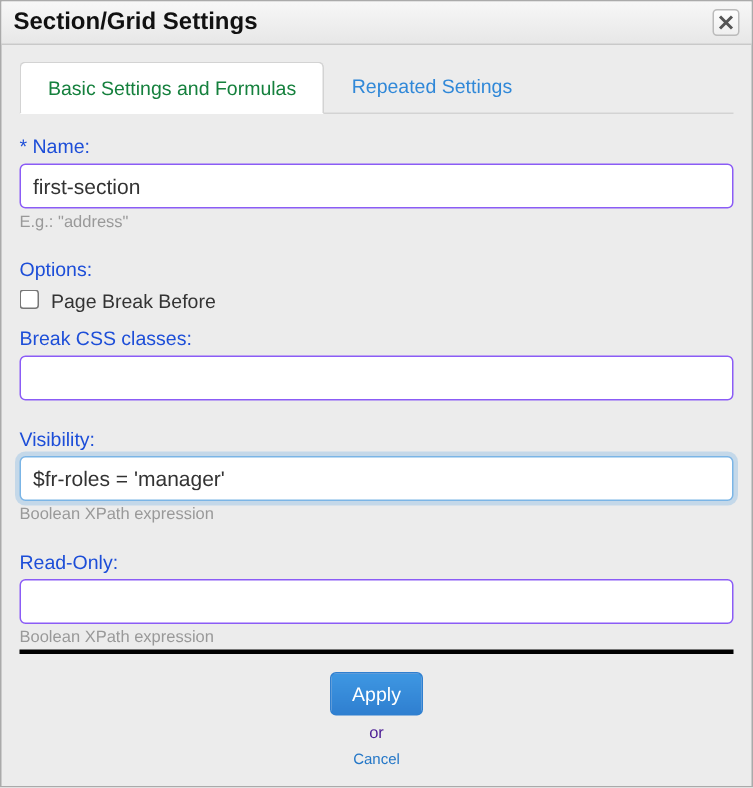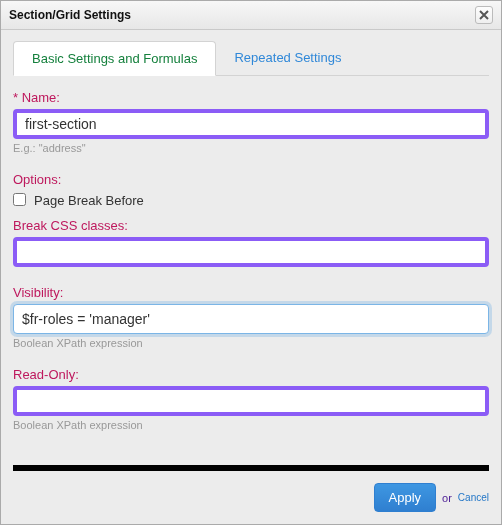--- a/index.html
+++ b/index.html
@@ -22,21 +22,21 @@
   .titlebar {
     background: linear-gradient(#f7f7f7, #e7e7e7);
     border-bottom: 1px solid #c9c9c9;
     padding: 5px 8px;
     display: flex;
     align-items: center;
     justify-content: space-between;
   }
   .titlebar .title {
     font-weight: bold;
-    font-size: 12px;
+    font-size: 16px;
     color: #111;
   }
   .close-btn {
     width: 18px;
     height: 18px;
     border: 1px solid #bbb;
     border-radius: 3px;
     background: linear-gradient(#fdfdfd, #efefef);
     display: flex;
     align-items: center;
@@ -67,32 +67,32 @@
     background: #fff;
     border: 1px solid #d3d3d3;
     border-bottom: 1px solid #fff;
     border-radius: 4px 4px 0 0;
     color: #15803d;
   }
   .form {
     flex: 1;
   }
   .field-label {
-    color: #be185d;
+    color: #1d4ed8;
     font-size: 13px;
     margin-bottom: 4px;
     display: block;
   }
   .required::before {
     content: "* ";
   }
   .text-input {
     width: 100%;
     height: 30px;
-    border: 4px solid #8b5cf6;
+    border: 1px solid #8b5cf6;
     border-radius: 4px;
     padding: 4px 8px;
     font-size: 14px;
     background: #fff;
     color: #333;
     outline: none;
   }
   .text-input.focused {
     border: 1px solid #7bb5e6;
     box-shadow: 0 0 0 3px rgba(123,181,230,0.35);
@@ -107,27 +107,28 @@
     display: flex;
     gap: 8px;
     margin-top: 6px;
     margin-bottom: 10px;
   }
   .checkbox-row input[type=checkbox] {
     width: 13px; height: 13px;
   }
   .checkbox-row label { color: #333; font-size: 13px; }
   .footer {
-    border-top: 6px solid #000000;
+    border-top: 3px solid #000000;
     padding-top: 12px;
     margin-top: auto;
     display: flex;
     justify-content: flex-end;
     align-items: center;
     gap: 6px;
+    flex-direction: column;
   }
   .apply-btn {
     background: linear-gradient(#3e97e2, #2f7fd0);
     color: #fff;
     border: 1px solid #2f7fd0;
     border-radius: 4px;
     padding: 6px 14px;
     font-size: 13px;
     cursor: pointer;
   }

